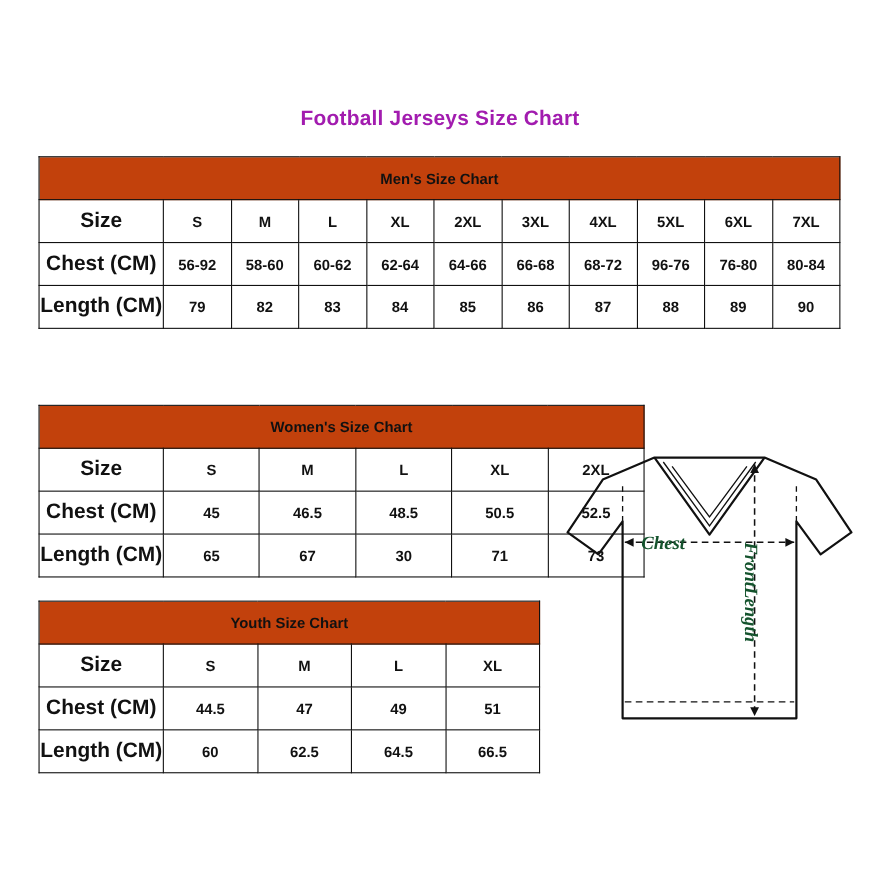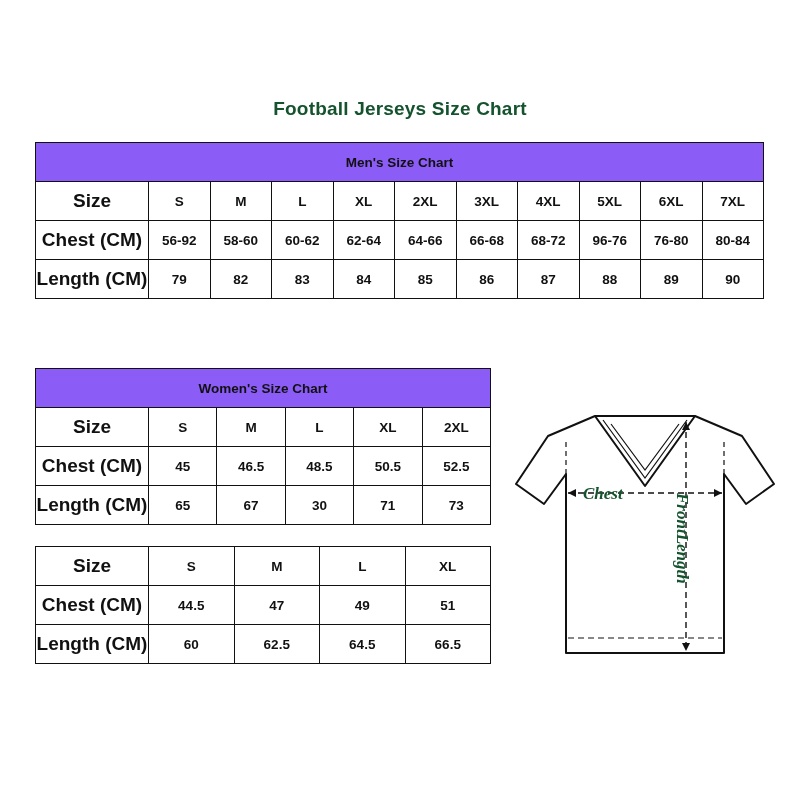--- a/index.html
+++ b/index.html
@@ -22,21 +22,21 @@
   }
   .page-title {
     position: absolute;
     top: 98px;
     left: 0;
     width: 800px;
     text-align: center;
     font-size: 19px;
     font-weight: bold;
     letter-spacing: 0.2px;
-    color: #14532d;
+    color: #a21caf;
   }
 
   table.size-table {
     border-collapse: collapse;
     table-layout: fixed;
     background: #ffffff;
   }
   table.size-table td,
   table.size-table th {
     border: 1px solid #111111;
@@ -45,21 +45,21 @@
     font-size: 13.5px;
     font-weight: bold;
     color: #111111;
     padding: 0;
     height: 38px;
   }
   table.size-table td.label-col {
     font-size: 19px;
   }
   .table-caption {
-    background: #8b5cf6;
+    background: #c2410c;
     font-size: 15px;
     font-weight: bold;
     height: 40px;
   }
 
   
   #mens-wrap {
     position: absolute;
     left: 35px;
     top: 142px;
@@ -68,21 +68,21 @@
   #mens-wrap table { width: 729px; }
   #mens-wrap col.lbl { width: 113px; }
 
   
   #womens-wrap {
     position: absolute;
     left: 35px;
     top: 368px;
     width: 456px;
   }
-  #womens-wrap table { width: 456px; padding-left: 27px; }
+  #womens-wrap table { width: 551px; padding-left: 27px; }
   #womens-wrap col.lbl { width: 113px; }
 
   
   #youth-wrap {
     position: absolute;
     left: 35px;
     top: 546px;
     width: 456px;
   }
   #youth-wrap table { width: 456px; }
@@ -231,20 +231,23 @@
     <table class="size-table">
       <colgroup>
         <col class="lbl">
         <col>
           <col>
           <col>
           <col>
       </colgroup>
       <tbody>
         <tr>
+          <td class="table-caption" colspan="5">Youth Size Chart</td>
+        </tr>
+        <tr>
           <td class="label-col">Size</td>
           <td>S</td>
           <td>M</td>
           <td>L</td>
           <td>XL</td>
         </tr>
         <tr>
           <td class="label-col">Chest (CM)</td>
           <td>44.5</td>
           <td>47</td>

